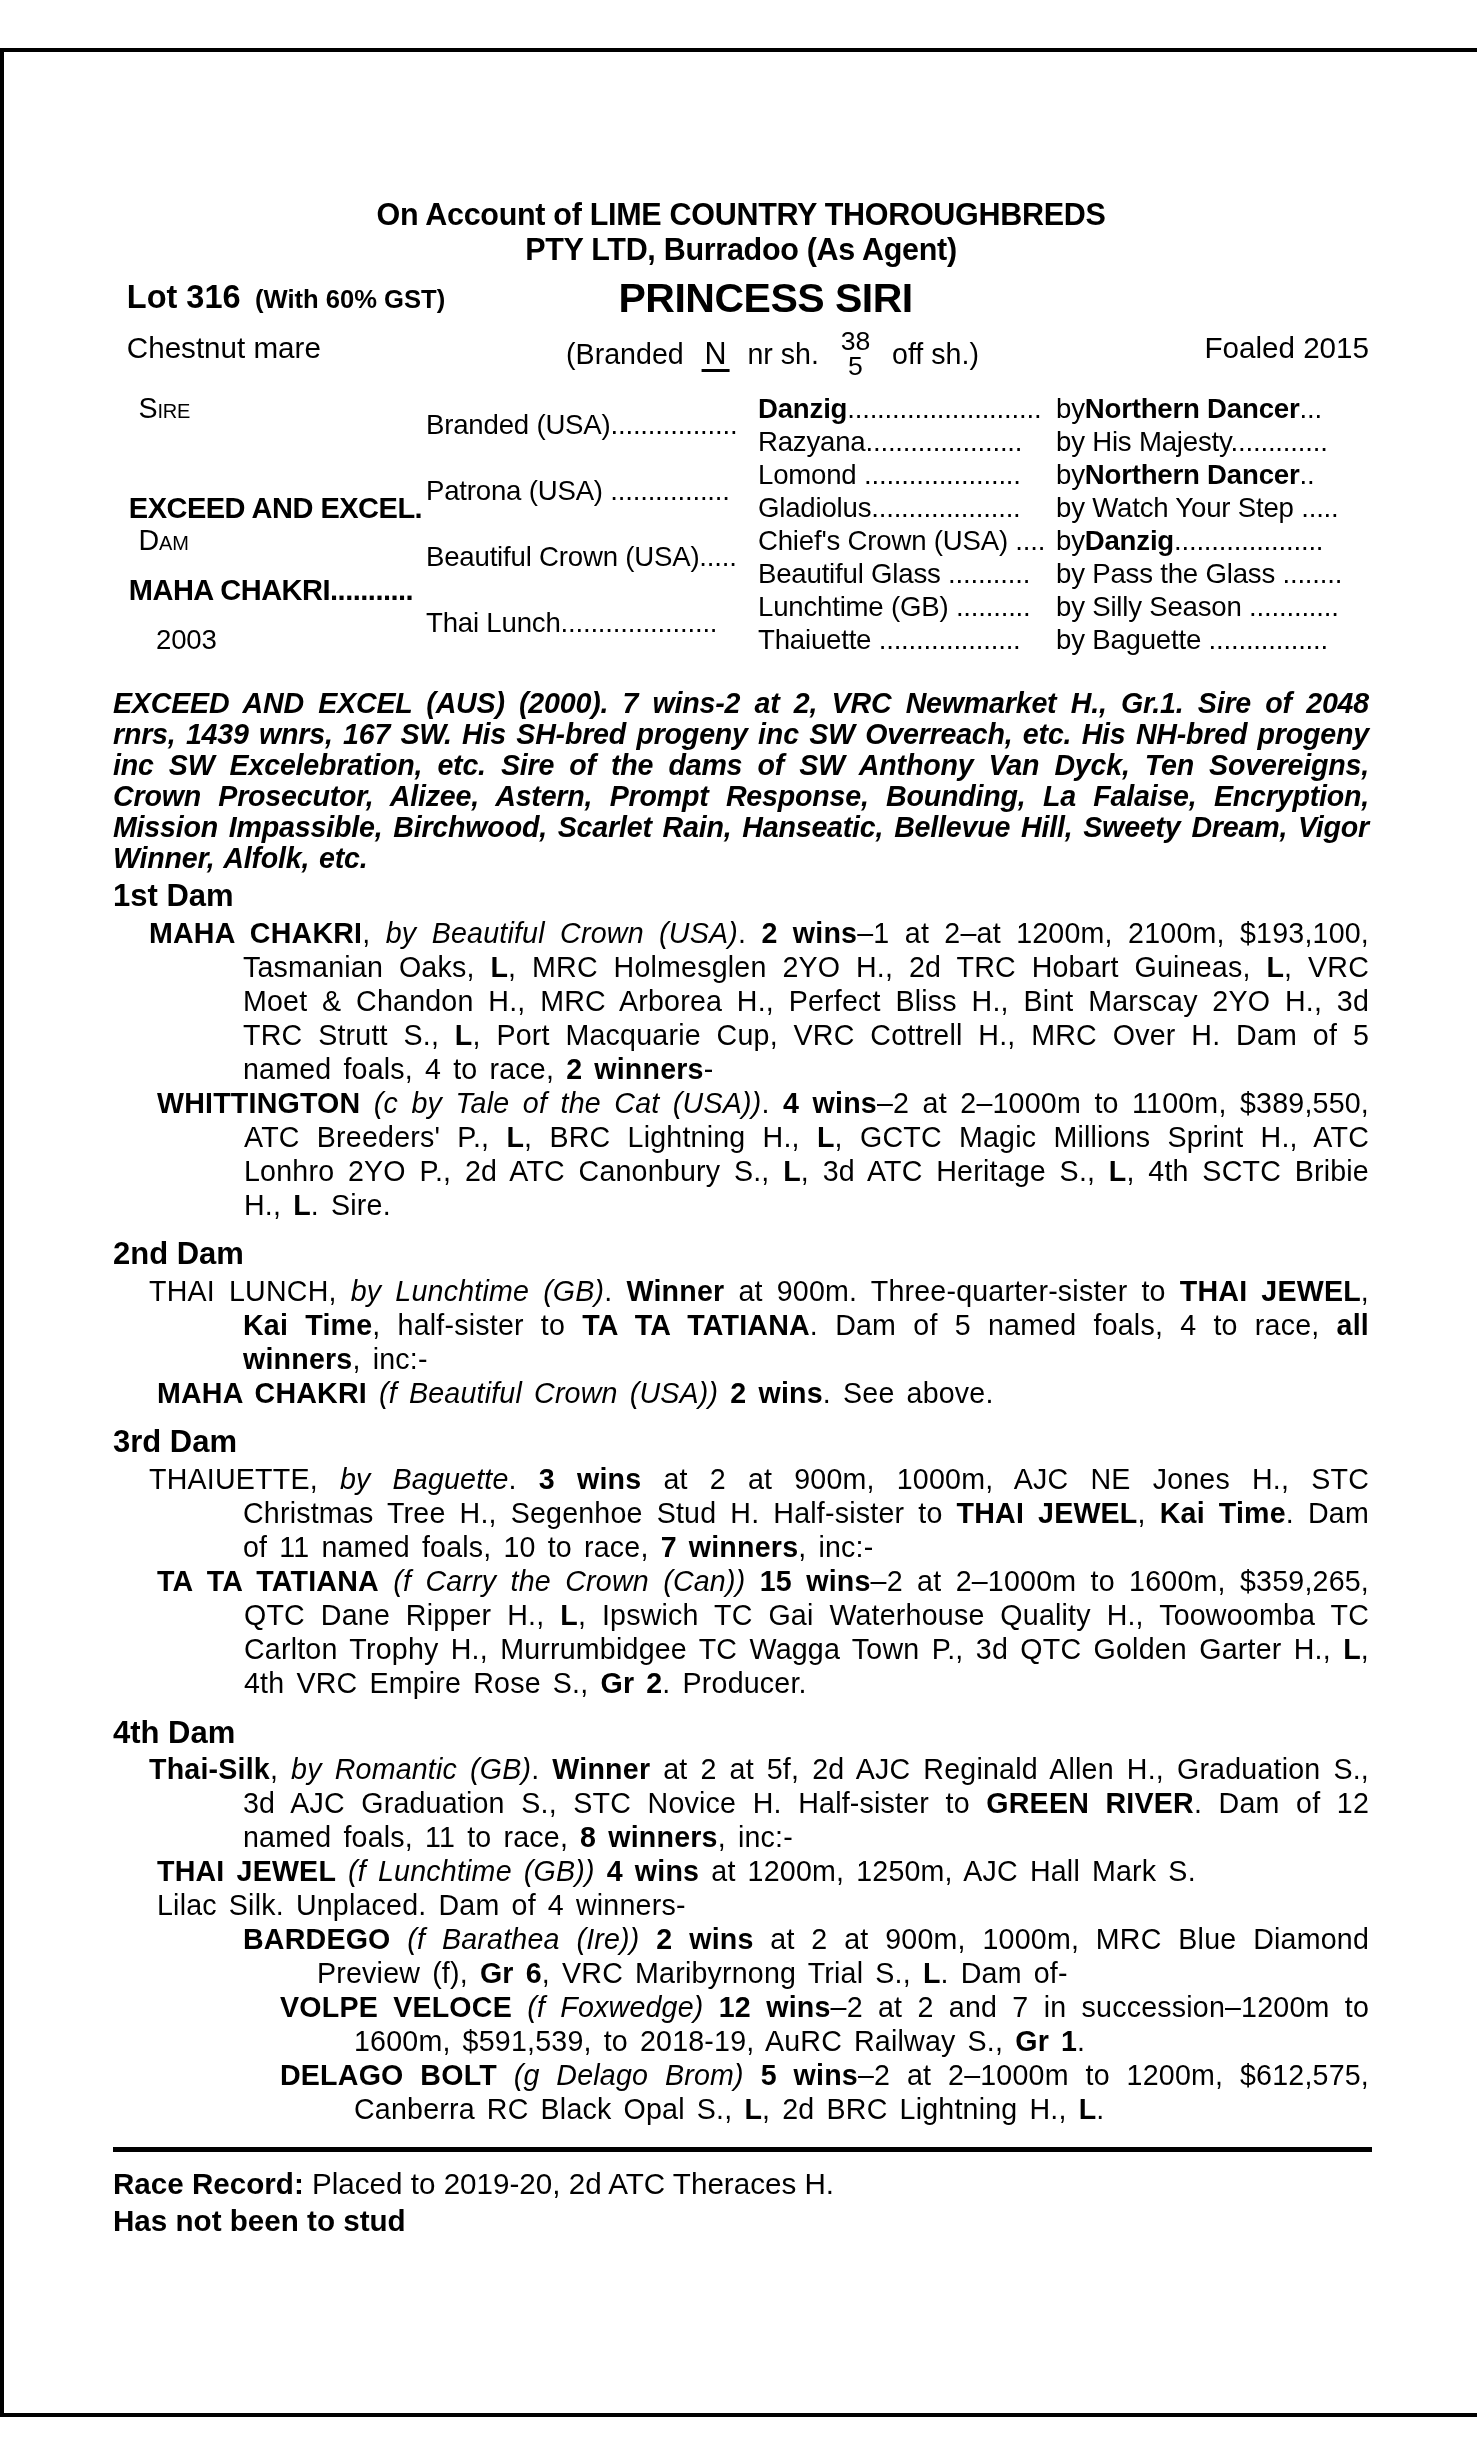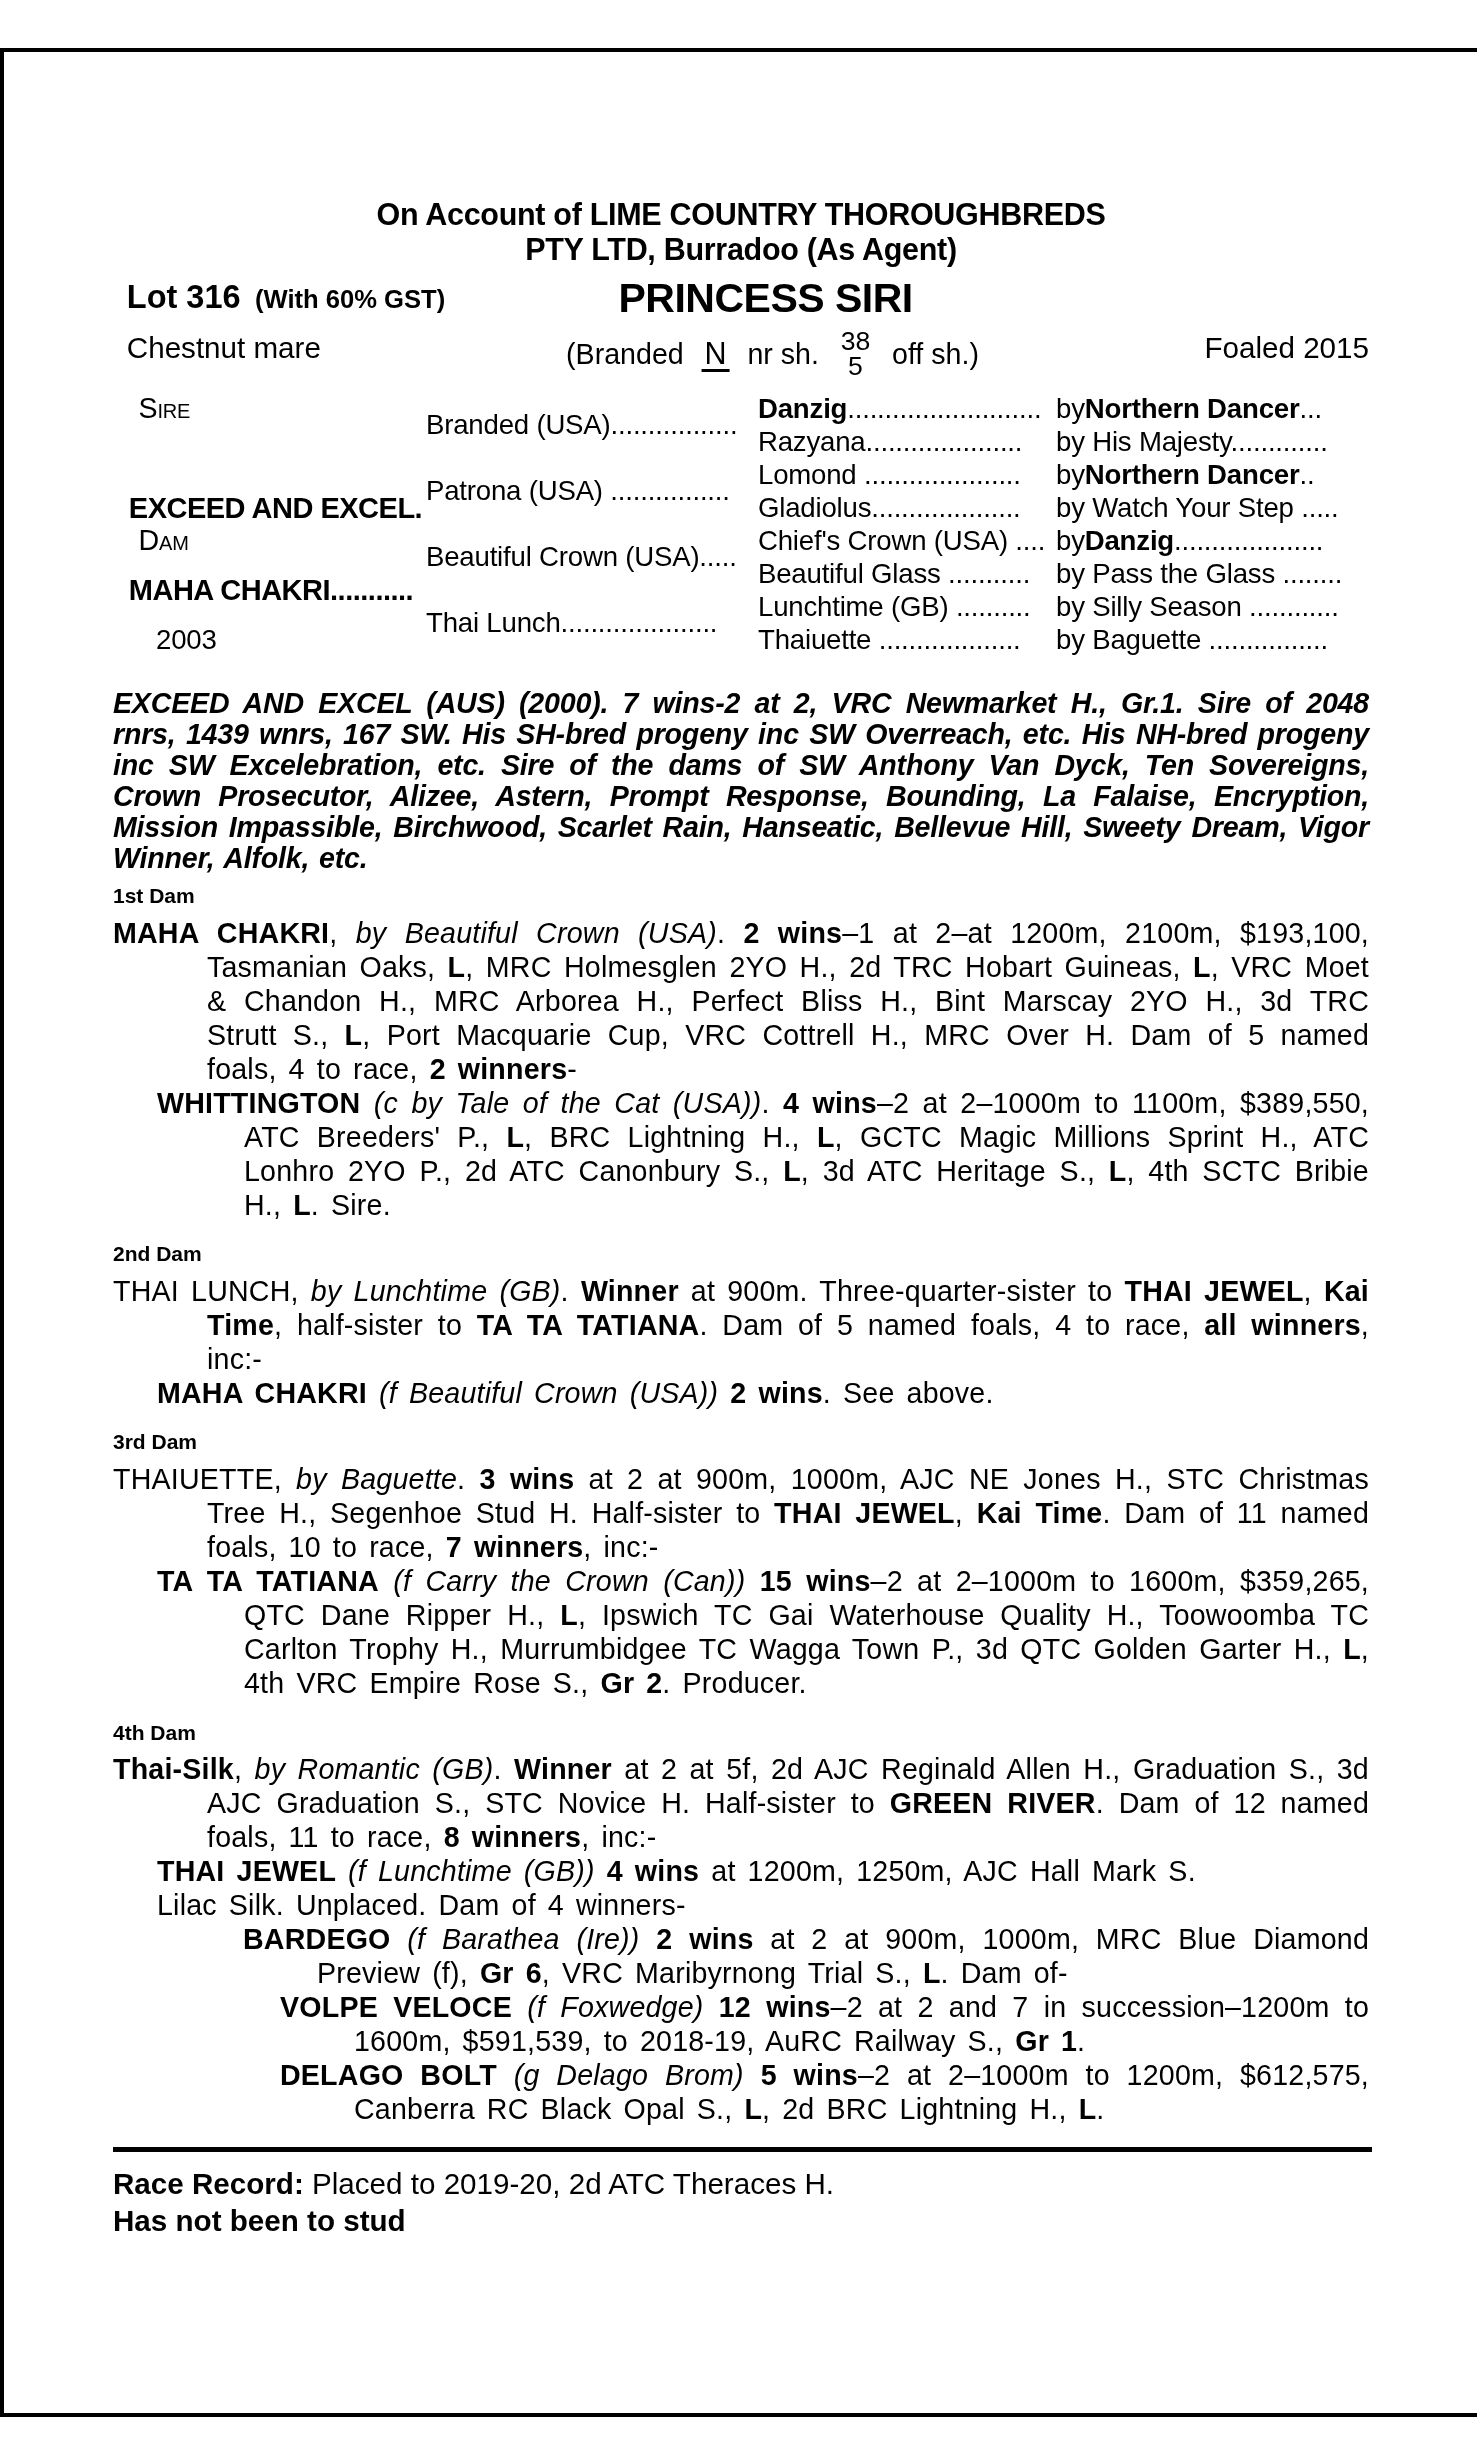--- a/index.html
+++ b/index.html
@@ -49,28 +49,28 @@
   .g3{grid-column:3;display:flex;align-items:center;}
   .g4{grid-column:4;display:flex;align-items:center;}
 
   
   .sire-blurb{position:absolute;top:688px;left:0;width:1256px;
     font-weight:bold;font-style:italic;font-size:28.6px;line-height:31px;
     text-align:justify;letter-spacing:-0.2px;word-spacing:2px;}
 
   
   .sections{position:absolute;top:880px;left:0;width:1256px;}
-  .sec-h{font-weight:bold;font-size:21px;line-height:32.5px;margin:0 0 3px 0;}
+  .sec-h{font-weight:bold;font-size:31px;line-height:32.5px;margin:0 0 3px 0;}
   section + section .sec-h{margin-top:16.7px;}
   .para{font-size:28.6px;line-height:34px;text-align:justify;margin:0;
     letter-spacing:0.2px;word-spacing:3.9px;}
   .para .sb{font-weight:bold;}
   .para .si,.si{font-style:italic;}
   .sb{font-weight:bold;}
-  .l0{padding-left:94px;text-indent:-94px;}
+  .l0{padding-left:94px;text-indent:-94px;margin-left:36px;}
   .l1{padding-left:131px;text-indent:-87px;}
   .l2{padding-left:167px;text-indent:-72px;}
   .l3{padding-left:204px;text-indent:-74px;}
   .l4{padding-left:241px;text-indent:-74px;}
 
   
   .footer-rule{position:absolute;top:2147px;left:0;width:1259px;height:4.9px;background:#000;}
   .race-record{position:absolute;top:2165px;left:0;width:1256px;font-size:29.6px;line-height:37px;}
   .rr-label{font-weight:bold;}
   .stud-note{font-weight:bold;}

